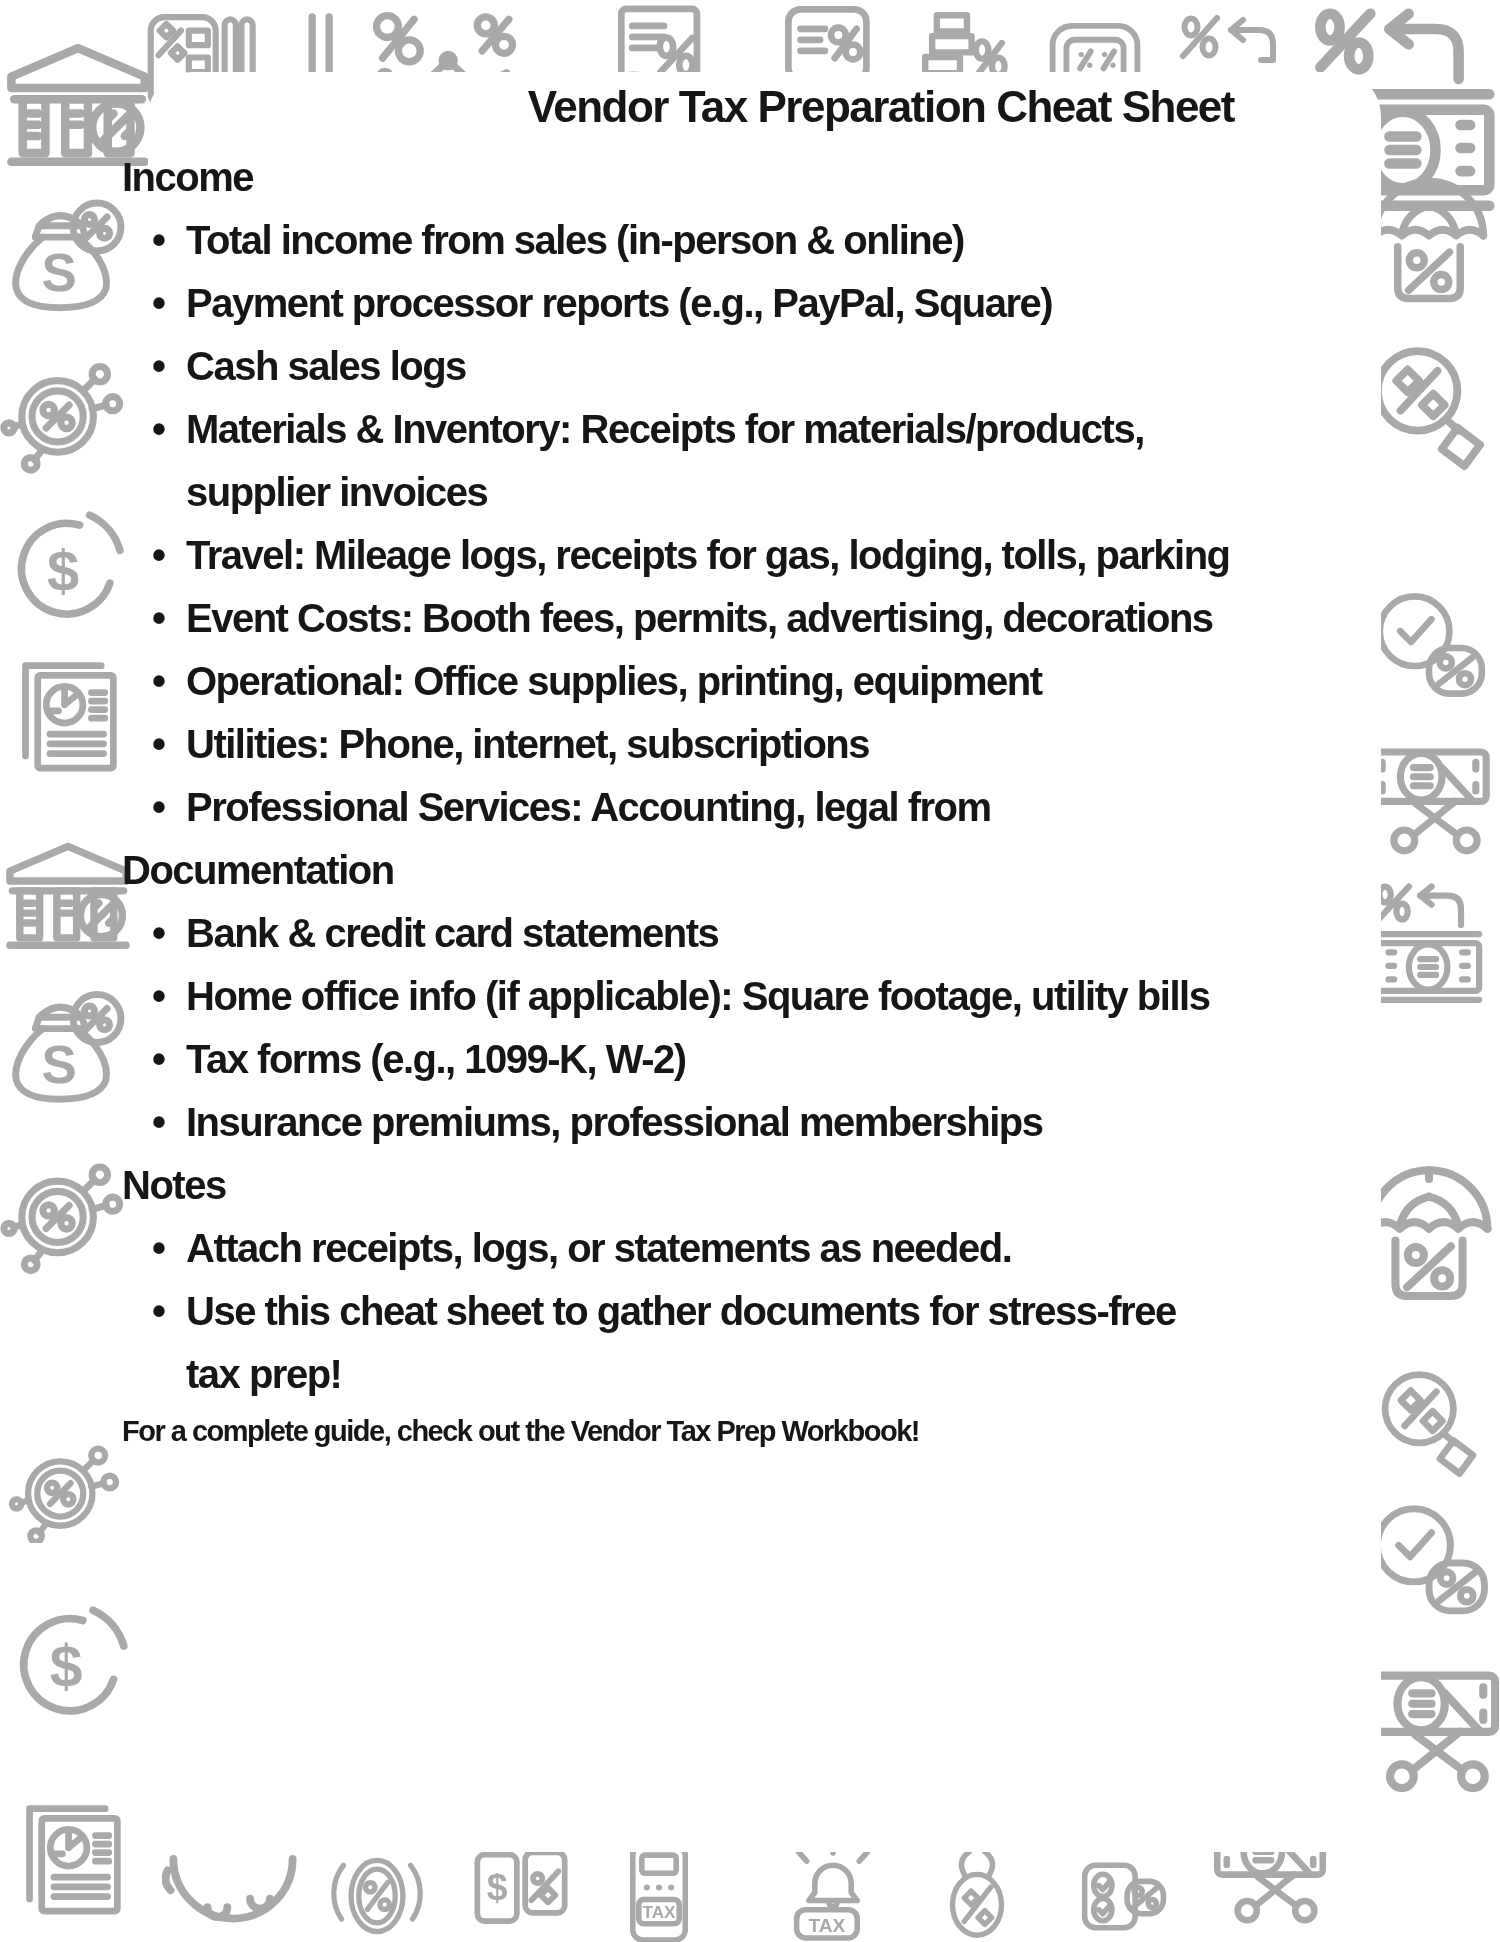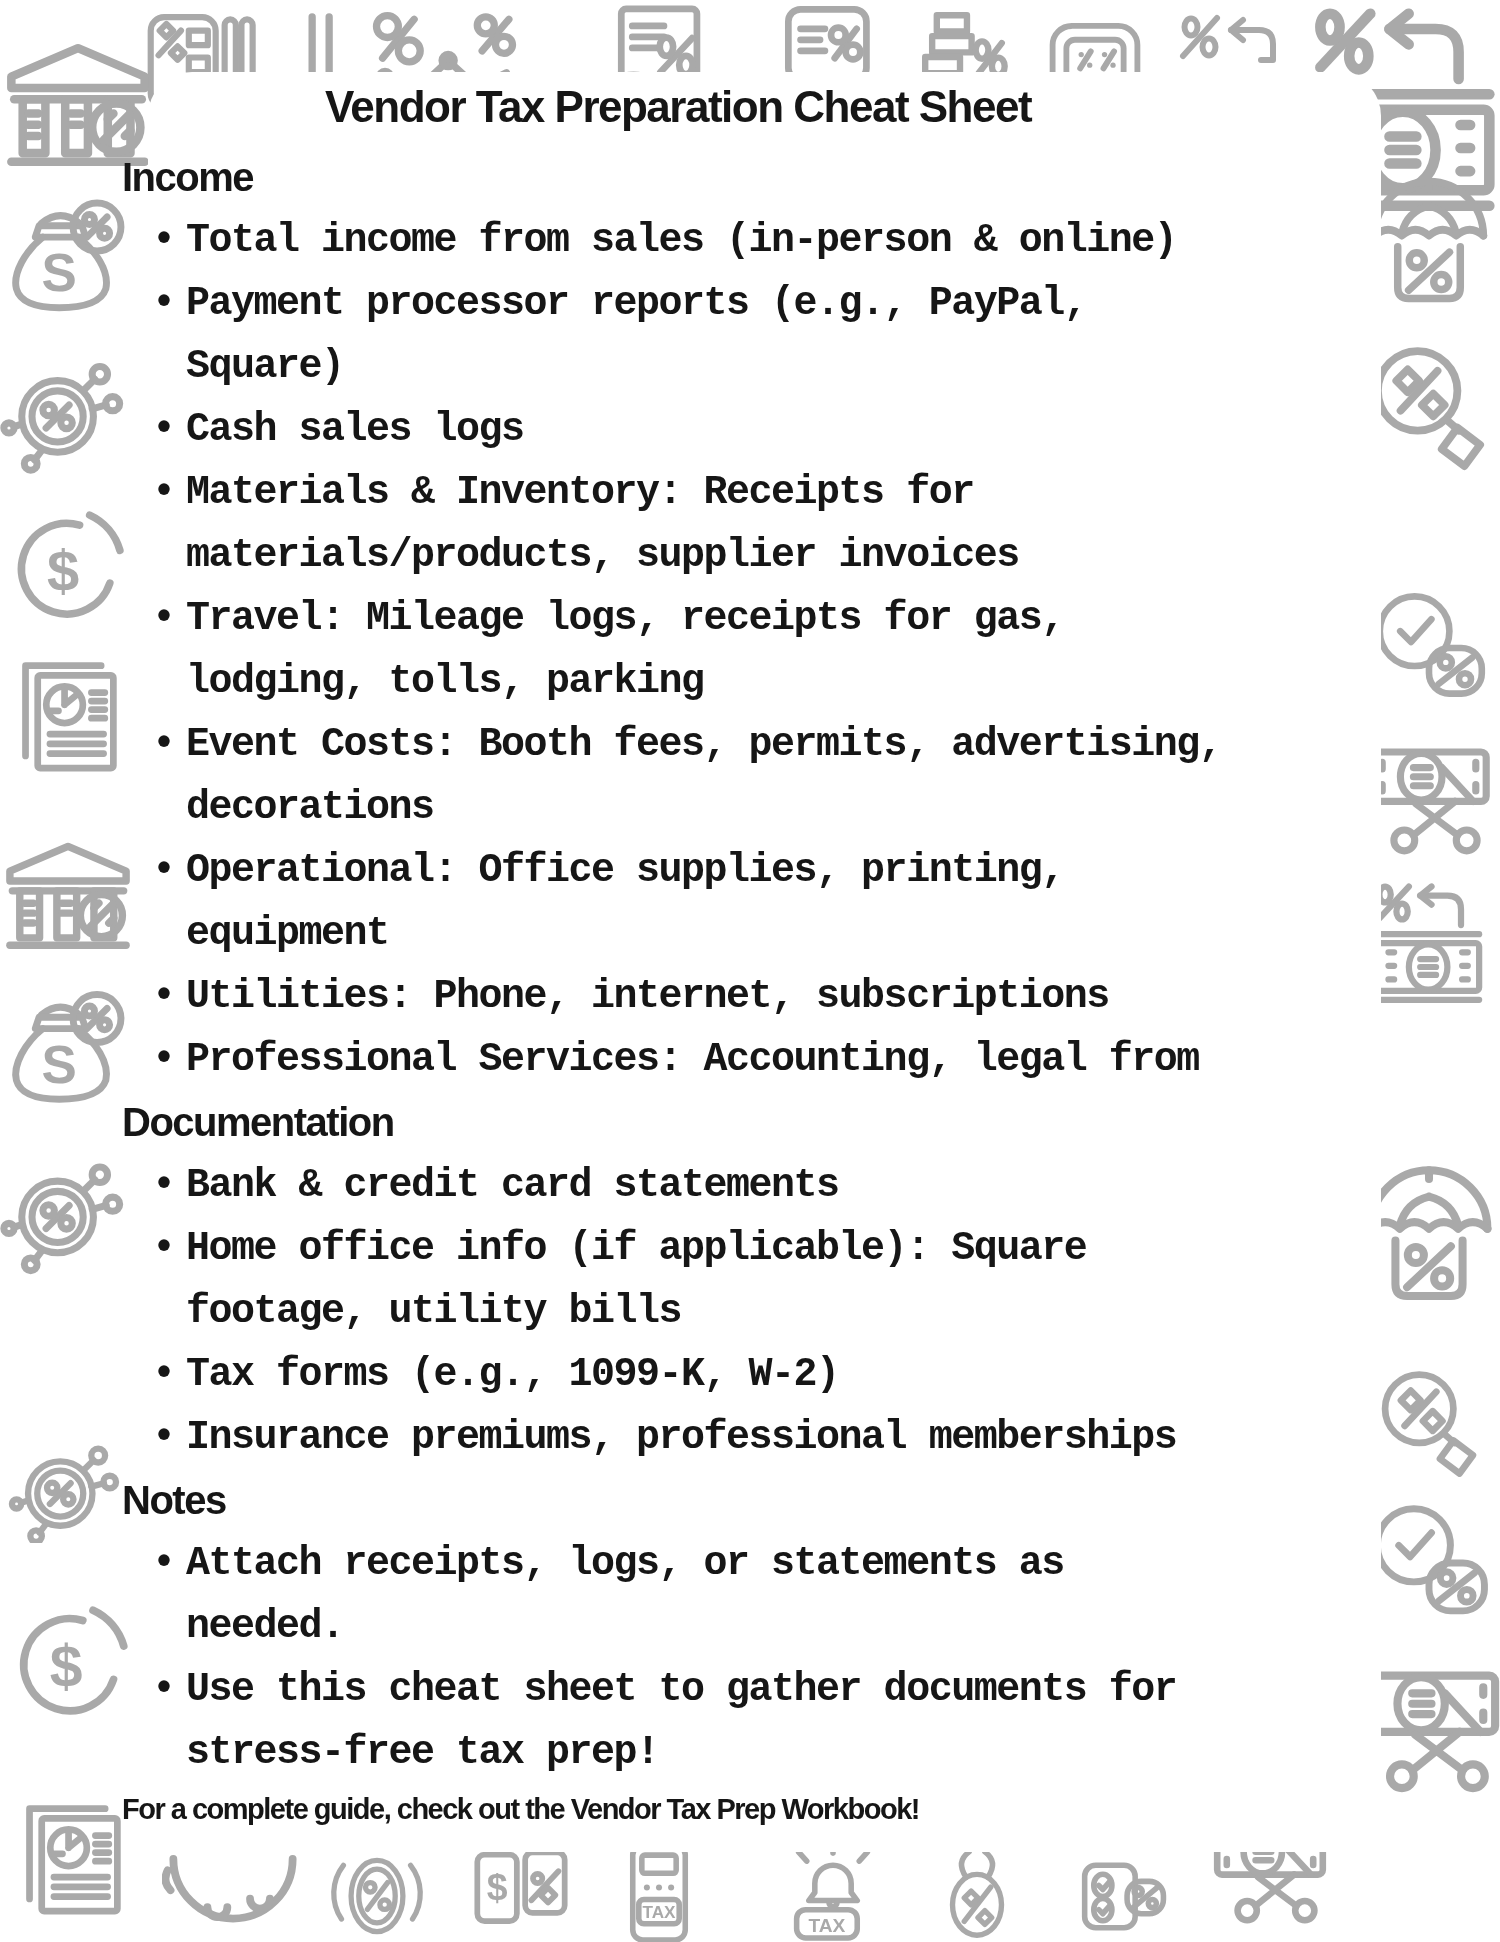--- a/index.html
+++ b/index.html
@@ -1,24 +1,24 @@
 <!DOCTYPE html>
 <html><head>
 <meta charset="utf-8">
 <style>
   html,body{margin:0;padding:0;background:#ffffff;}
   body{width:1500px;height:1942px;overflow:hidden;font-family:"Liberation Sans",sans-serif;}
   .page{position:relative;width:1500px;height:1942px;background:#ffffff;overflow:hidden;}
   .bicon{position:absolute;z-index:1;}
   .panel{position:absolute;left:148px;top:72px;width:1233px;height:1780px;background:#ffffff;border-radius:44px;z-index:2;}
   .content{position:absolute;left:122px;top:72px;width:1112px;z-index:3;color:#161616;font-weight:700;letter-spacing:-1.5px;}
-  .title{text-align:center;font-size:44px;line-height:54px;padding-top:8px;}
+  .title{text-align:right;font-size:44px;line-height:54px;padding-top:8px;}
   .body{margin-top:12px;font-size:40px;line-height:63px;}
   .heading{font-size:40px;line-height:63px;}
-  ul{margin:0;padding:0;list-style:none;font-family:Liberation Mono, monospace;}
+  ul{margin:0;padding:0;list-style:none;}
   li{position:relative;padding-left:64px;}
   li::before{content:"\2022";position:absolute;left:30px;top:0;}
   .footer{font-size:29px;line-height:50px;}
   svg text{font-family:"Liberation Sans",sans-serif;font-weight:700;}
 </style>
 </head>
 <body>
 
 <div class="page">
 

